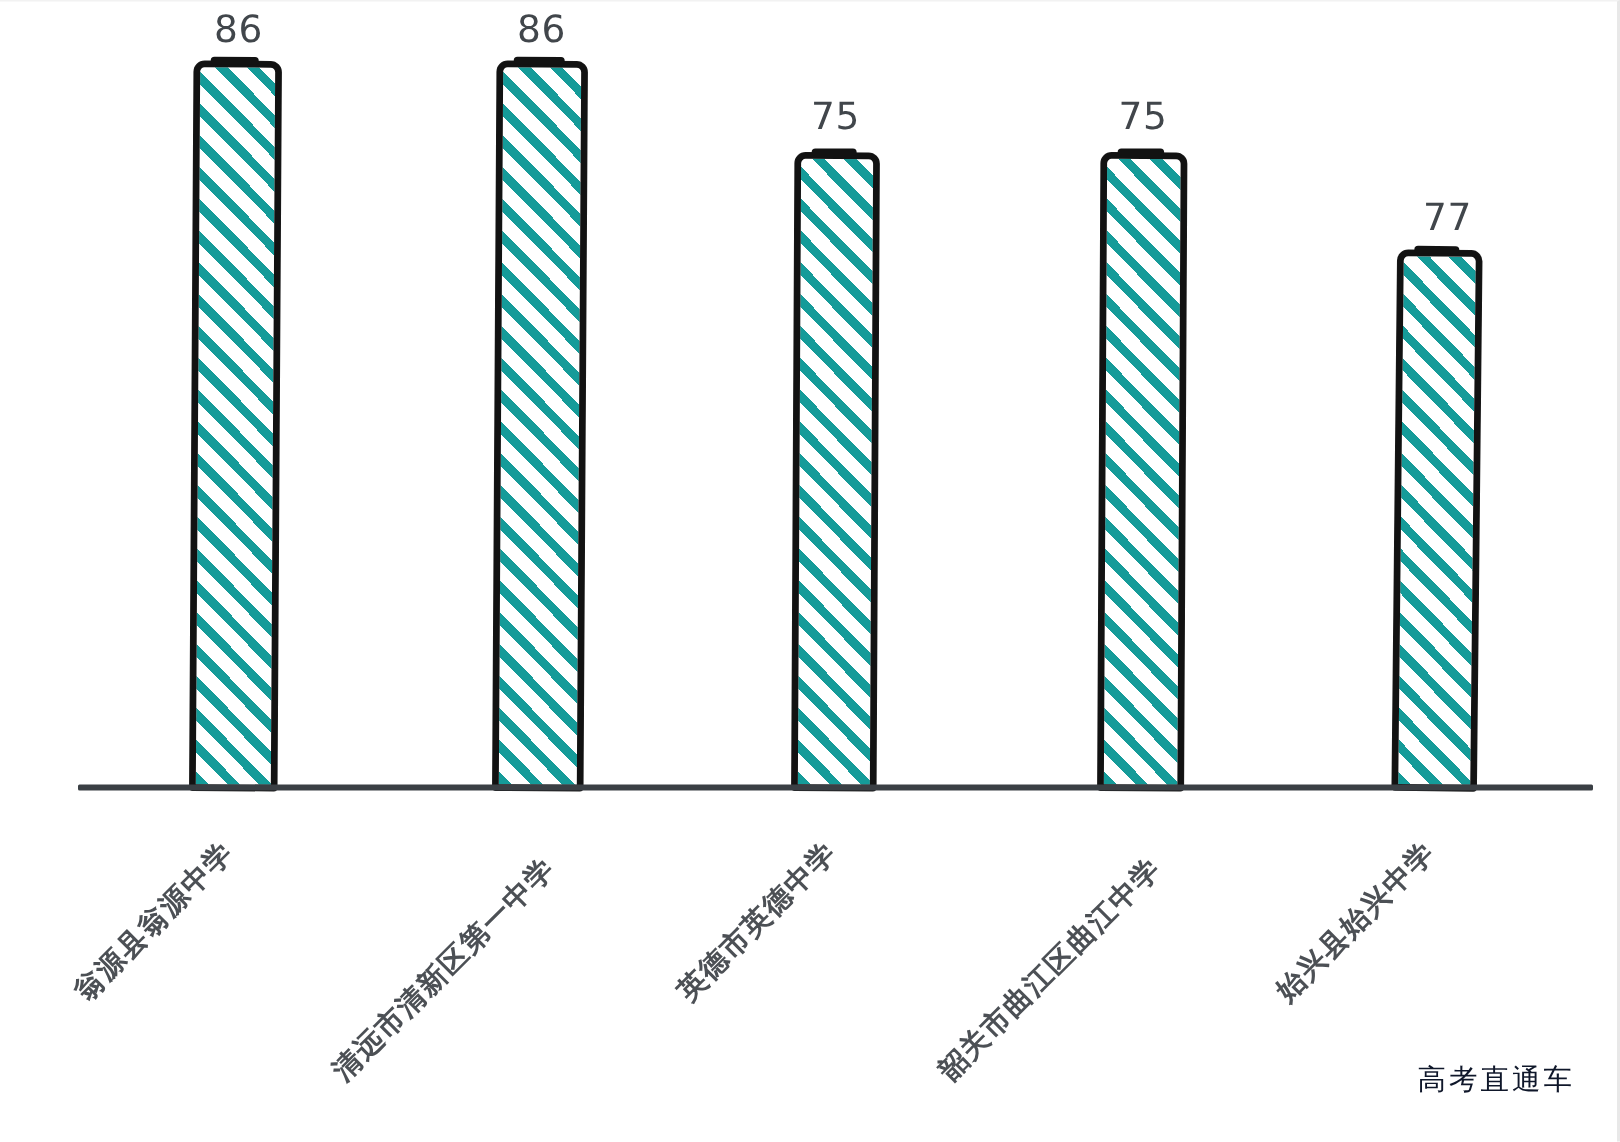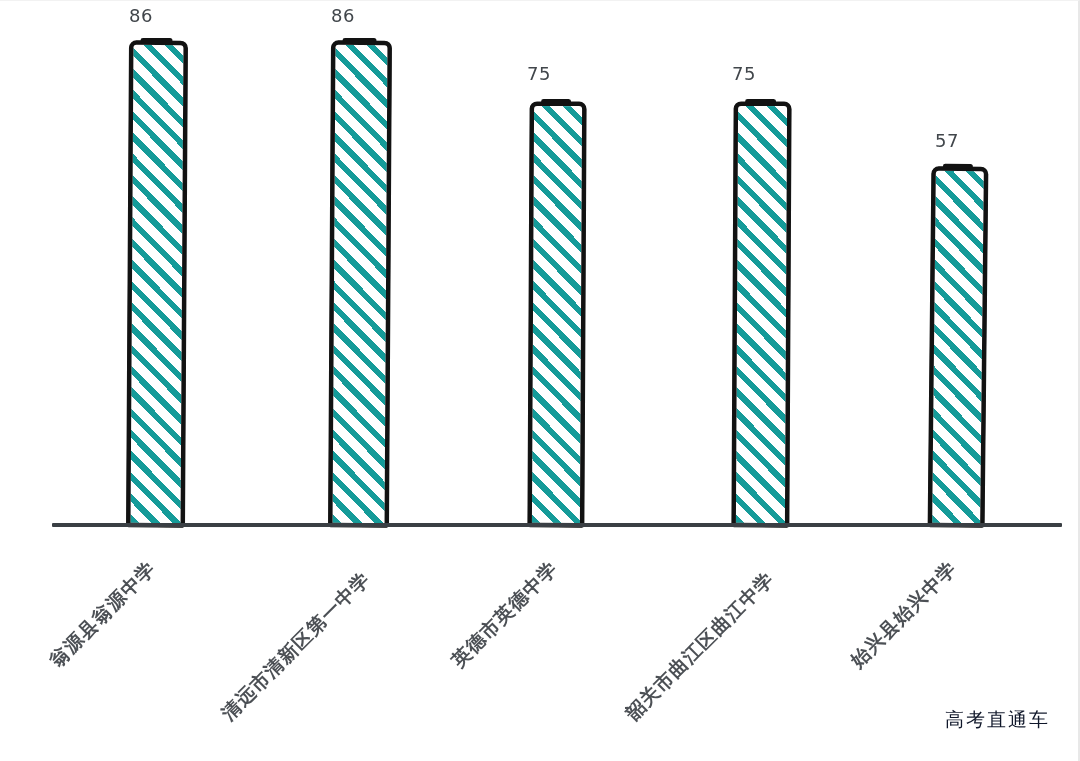--- a/index.html
+++ b/index.html
@@ -69,23 +69,23 @@
     right: 22%;
     top: -7px;
     height: 5px;
     background: #121212;
     border-radius: 3px;
   }
 
   
   .value-label {
     position: absolute;
-    font-size: 18px;
+    font-size: 25px;
     color: #41464b;
-    text-align: left;
+    text-align: center;
     letter-spacing: 0.5px;
     font-family: "DejaVu Sans", "Liberation Sans", sans-serif;
   }
 
   
   .cat-label {
     position: absolute;
     font-size: 19px;
     font-weight: bold;
     color: #4c5055;
@@ -111,21 +111,21 @@
 <body>
 
 <div id="chart-root">
 
   <div id="plot-area">
 
     <div class="value-label" style="left:129px; top:4px; width:60px;">86</div>
     <div class="value-label" style="left:331px; top:4px; width:60px;">86</div>
     <div class="value-label" style="left:527px; top:62px; width:60px;">75</div>
     <div class="value-label" style="left:732px; top:62px; width:60px;">75</div>
-    <div class="value-label" style="left:935px; top:129px; width:60px;">57</div>
+    <div class="value-label" style="left:935px; top:129px; width:60px;">77</div>
 
     <div class="bar" style="left:128px; top:40px; width:58px; height:486px; transform: rotate(0.35deg);"></div>
     <div class="bar" style="left:330px; top:40px; width:60px; height:486px; transform: rotate(0.35deg);"></div>
     <div class="bar" style="left:529px; top:101px; width:56px; height:425px; transform: rotate(0.3deg);"></div>
     <div class="bar" style="left:733px; top:101px; width:57px; height:425px; transform: rotate(0.3deg);"></div>
     <div class="bar" style="left:930px; top:166px; width:56px; height:360px; transform: rotate(0.6deg);"></div>
 
     <div id="x-axis-line"></div>
   </div>
 

